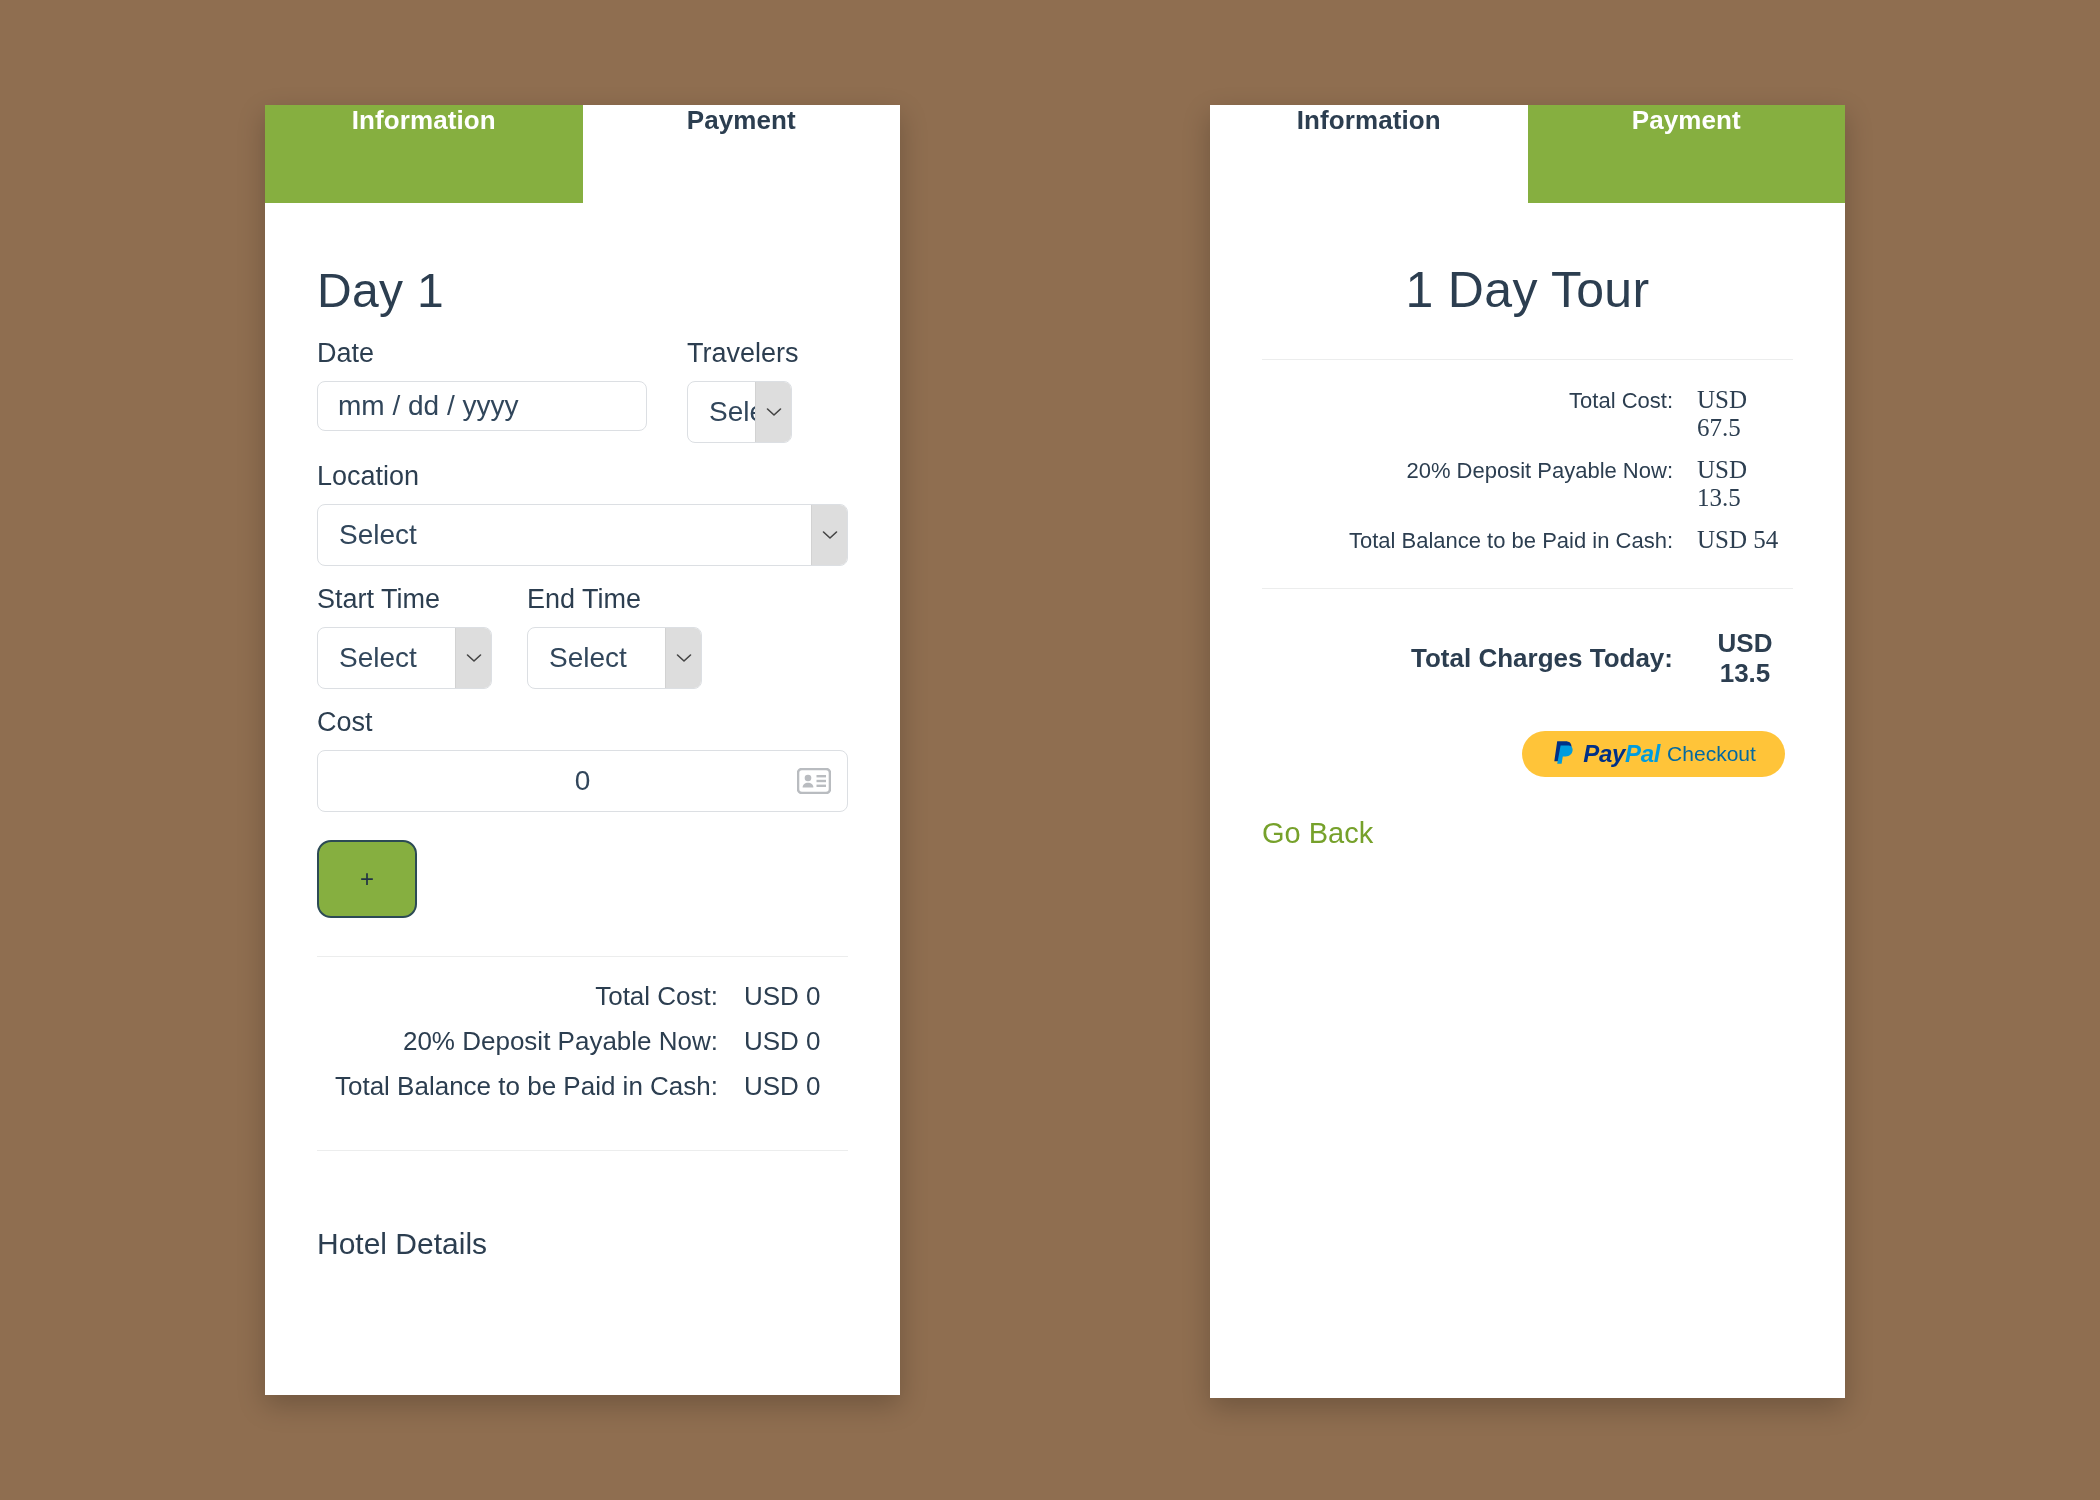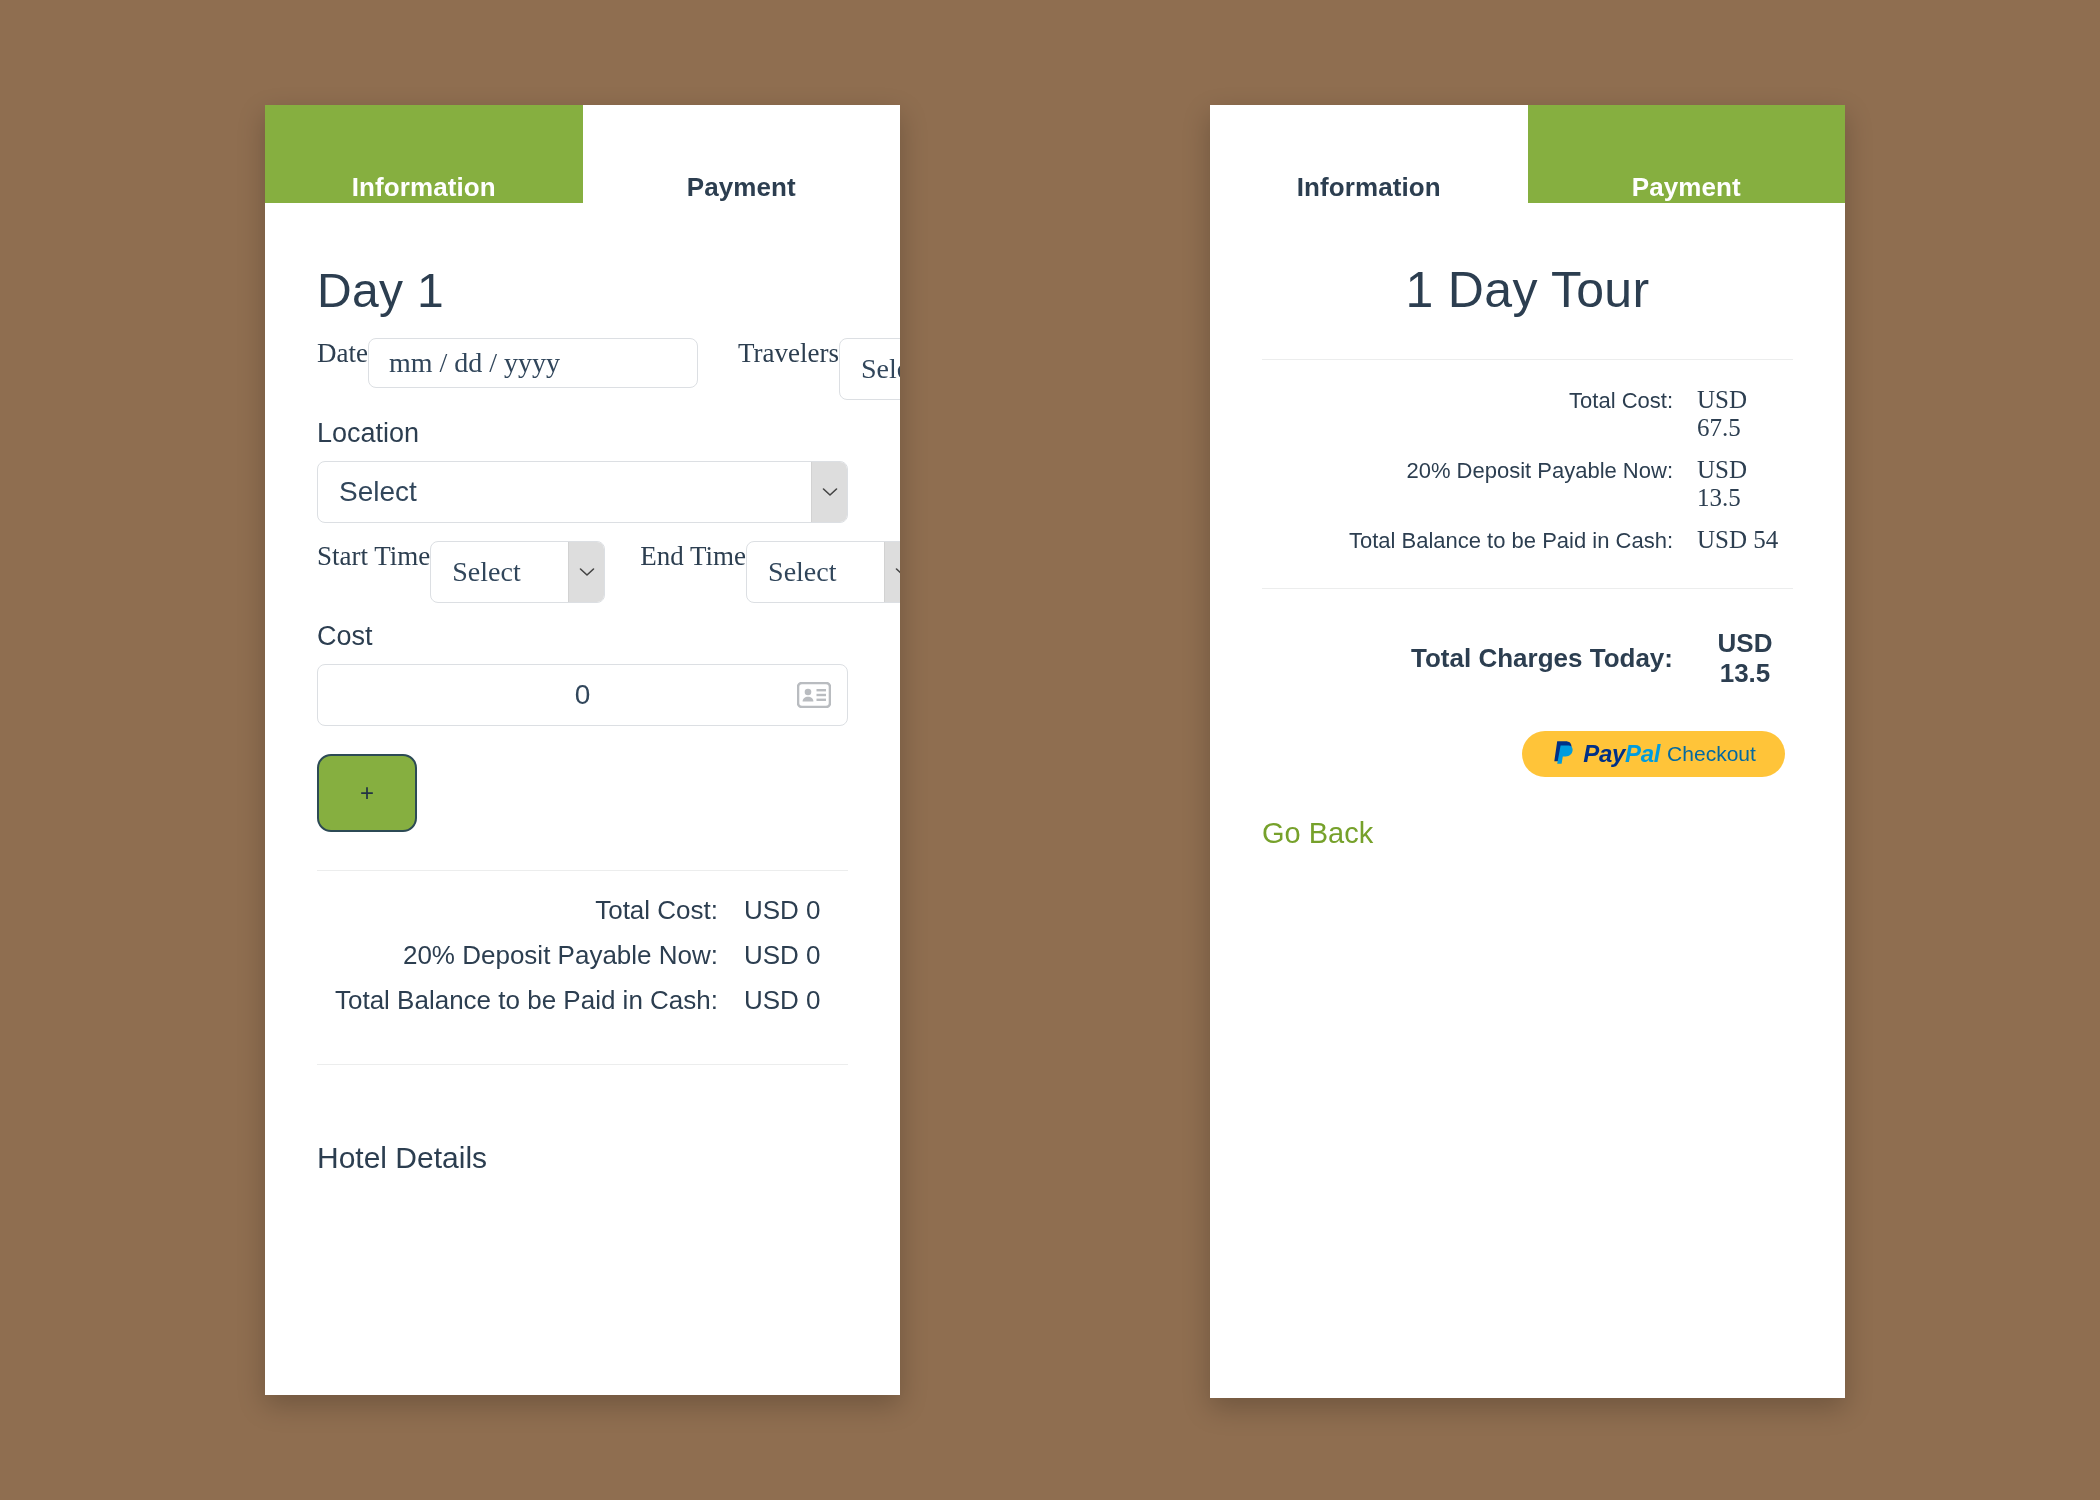--- a/index.html
+++ b/index.html
@@ -41,21 +41,21 @@
   
   .tabs {
     display: flex;
     width: 100%;
     height: 98px;
   }
 
   .tab {
     flex: 0 0 50%;
     display: flex;
-    align-items: flex-end;
+    align-items: flex-start;
     justify-content: center;
     font-size: 26px;
     font-weight: bold;
     letter-spacing: .1px;
     color: #2c3e50;
     background: #ffffff;
     cursor: pointer;
     user-select: none;
   }
 
@@ -88,22 +88,21 @@
   }
 
   
   .field-row {
     display: flex;
     margin-top: 18px;
   }
 
   .field {
     display: flex;
-    flex-direction: row;
-    font-family: Liberation Serif, serif;
+    flex-direction: column;
   }
 
   .field-label {
     font-size: 27px;
     color: #2c3e50;
     font-weight: 400;
     margin-bottom: 12px;
     white-space: nowrap;
   }
 

